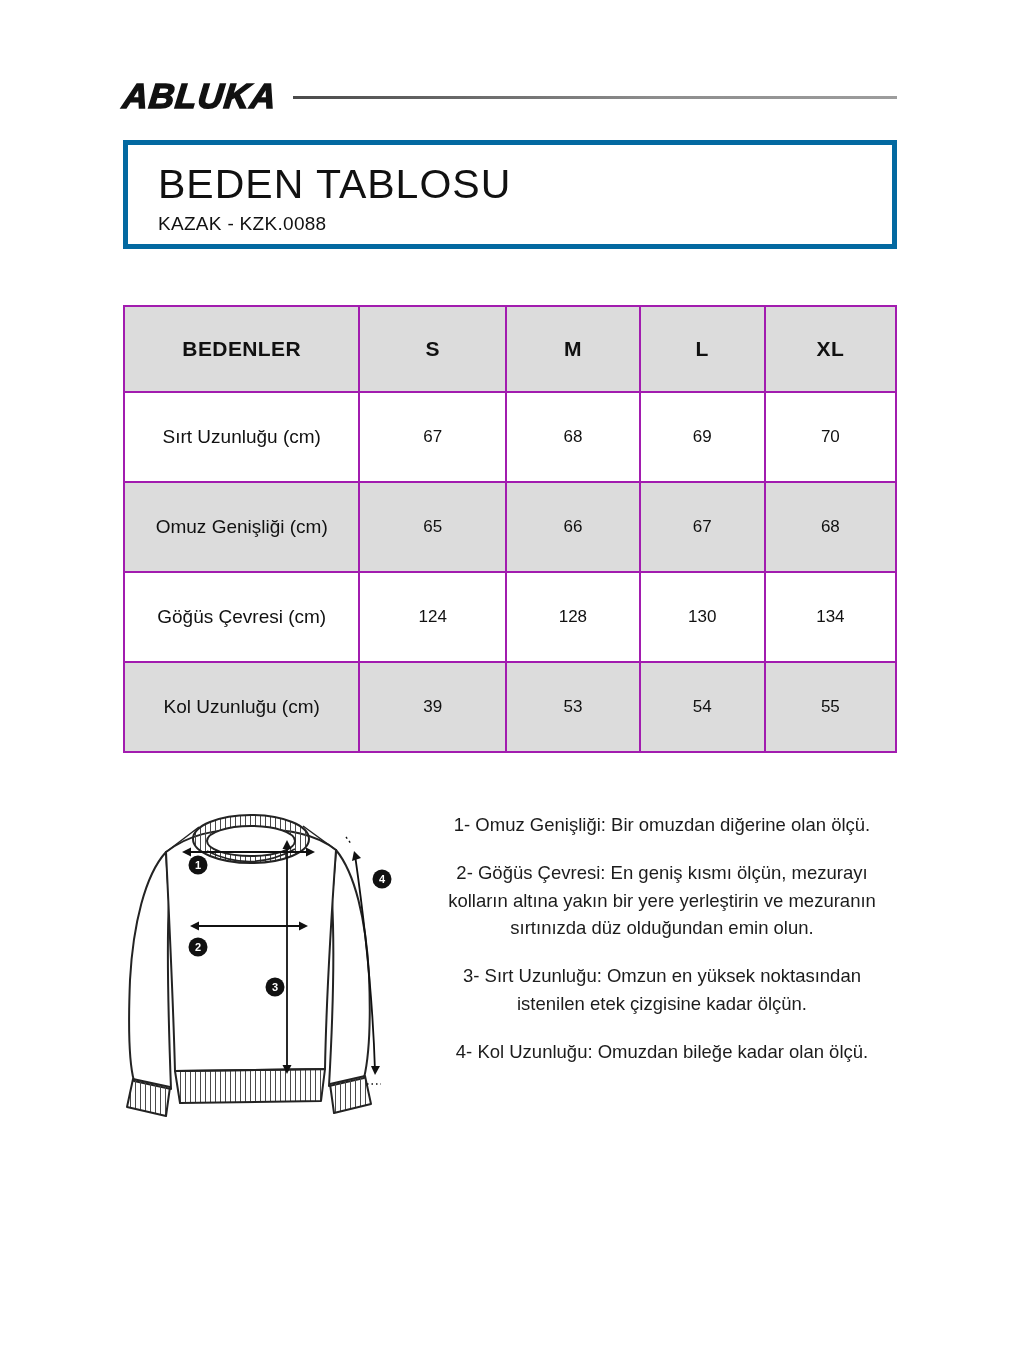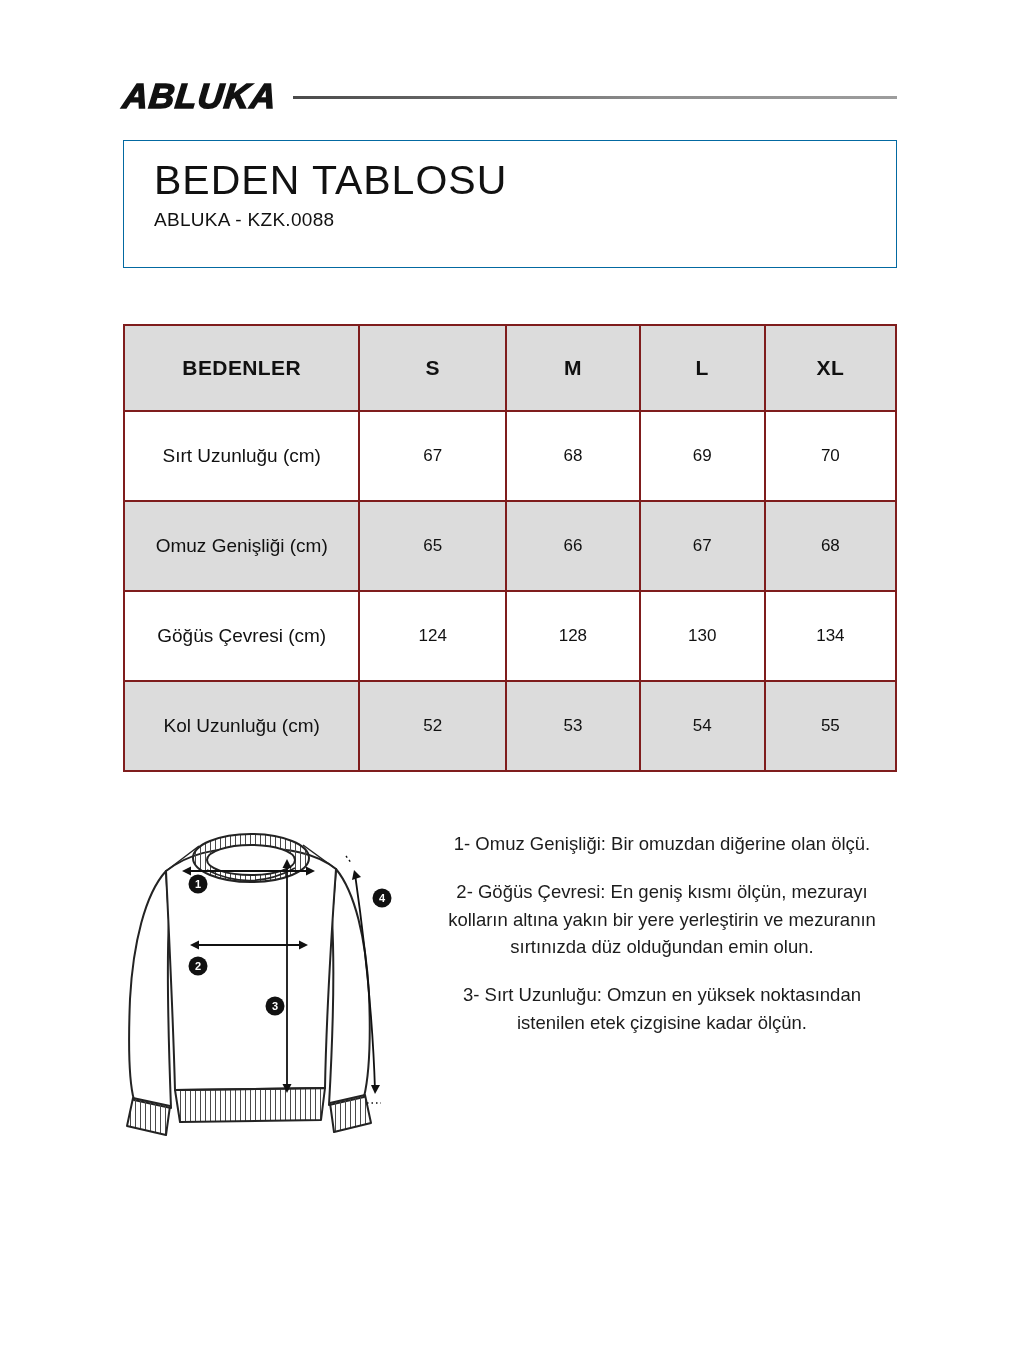--- a/index.html
+++ b/index.html
@@ -18,28 +18,28 @@
   .logo {
     font-size:35px; font-weight:700; font-style:italic;
     letter-spacing:1px; white-space:nowrap;
     transform:skewX(-6deg);
     -webkit-text-stroke:1.5px #111;
   }
   .rule { flex:1; height:3px; margin-top:2px;
     background:linear-gradient(90deg,#4a4a4a,#8d8d8d 60%,#9d9d9d); }
 
   
-  .title-box { border:1px solid #0369a1; margin-top:26px; padding:16px 30px 36px 30px; }
+  .title-box { border:5px solid #0369a1; margin-top:26px; padding:16px 30px 9px 30px; }
   .title-box h1 { margin:0; font-size:41px; font-weight:400; letter-spacing:1px; }
   .title-box .subtitle { margin-top:5px; font-size:19px; font-weight:500; letter-spacing:0.3px; }
 
   
   table.size-table { width:100%; margin-top:56px; border-collapse:collapse; table-layout:fixed; }
   .size-table th, .size-table td {
-    border:2px solid #7f1d1d; text-align:center; vertical-align:middle; padding:7px;
+    border:2px solid #a21caf; text-align:center; vertical-align:middle; padding:7px;
   }
   .size-table th { height:86px; font-size:21px; font-weight:700; background:#dcdcdc; letter-spacing:0.4px; }
   .size-table td { height:90px; background:#ffffff; }
   .size-table td.label { font-size:19px; font-weight:400; }
   .size-table td.value { font-size:17px; font-weight:500; }
   .size-table tbody tr.alt td { background:#dcdcdc; }
 
   
   h2.measure-heading { margin:50px 0 0 0; font-size:30px; font-weight:700; letter-spacing:0.3px; }
   .measure-row { display:flex; align-items:flex-start; margin-top:42px; }
@@ -53,21 +53,21 @@
 
 <div class="page">
 
   <header class="brand-row">
     <div class="logo">ABLUKA</div>
     <div class="rule"></div>
   </header>
 
   <section class="title-box">
     <h1>BEDEN TABLOSU</h1>
-    <div class="subtitle">ABLUKA - KZK.0088</div>
+    <div class="subtitle">KAZAK - KZK.0088</div>
   </section>
 
   <table class="size-table">
     <colgroup>
       <col style="width:30.5%">
         <col style="width:19%">
         <col style="width:17.3%">
         <col style="width:16.2%">
         <col style="width:17%">
     </colgroup>
@@ -97,21 +97,21 @@
       </tr>
       <tr>
         <td class="label">Göğüs Çevresi (cm)</td>
         <td class="value">124</td>
         <td class="value">128</td>
         <td class="value">130</td>
         <td class="value">134</td>
       </tr>
       <tr class="alt">
         <td class="label">Kol Uzunluğu (cm)</td>
-        <td class="value">52</td>
+        <td class="value">39</td>
         <td class="value">53</td>
         <td class="value">54</td>
         <td class="value">55</td>
       </tr>
     </tbody>
   </table>
 
 
   <div class="measure-row">
 
@@ -189,16 +189,17 @@
             <circle cx="279" cy="84" r="9.5" fill="#111"></circle>
             <text class="marker-num" x="279" y="88">4</text>
           </g>
       </g>
     </svg>
 
     <div class="instructions">
       <p>1- Omuz Genişliği: Bir omuzdan diğerine olan ölçü.</p>
       <p>2- Göğüs Çevresi: En geniş kısmı ölçün, mezurayı kolların altına yakın bir yere yerleştirin ve mezuranın sırtınızda düz olduğundan emin olun.</p>
       <p>3- Sırt Uzunluğu: Omzun en yüksek noktasından istenilen etek çizgisine kadar ölçün.</p>
+      <p>4- Kol Uzunluğu: Omuzdan bileğe kadar olan ölçü.</p>
     </div>
   </div>
 
 </div>
 
 </body></html>

